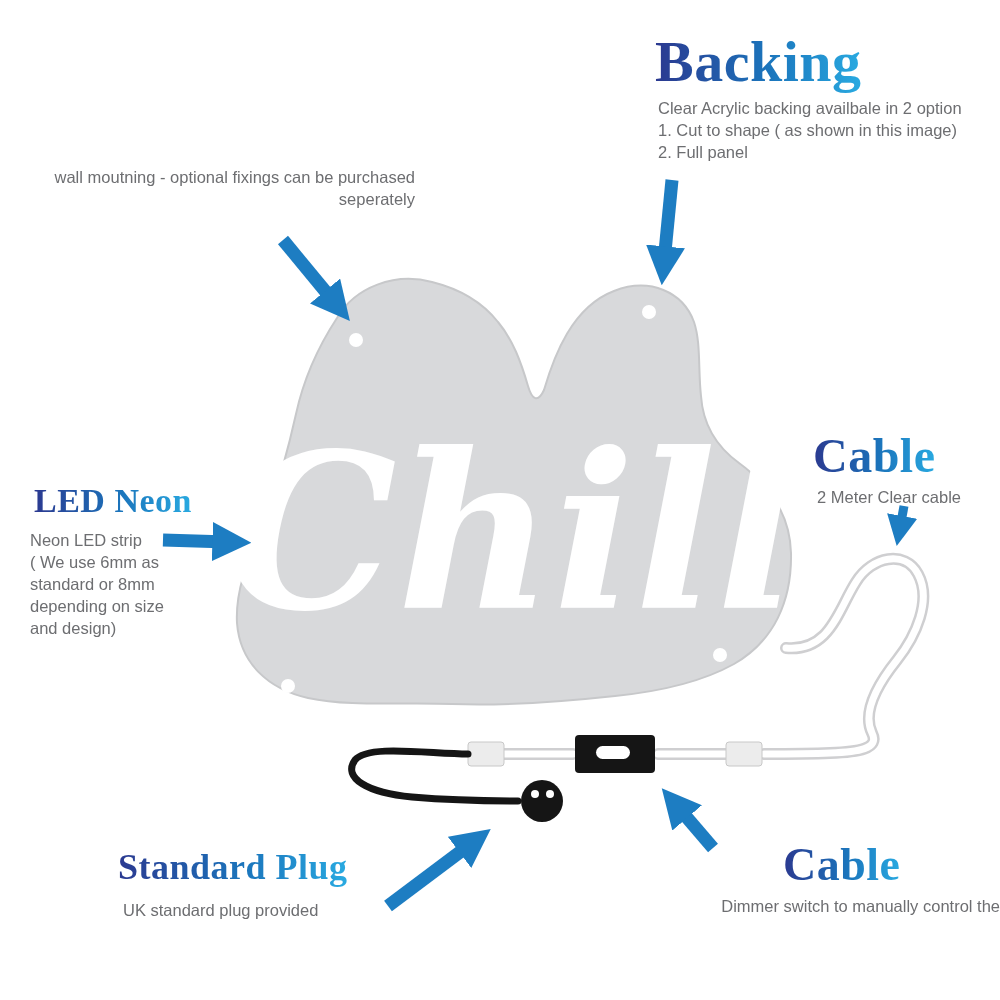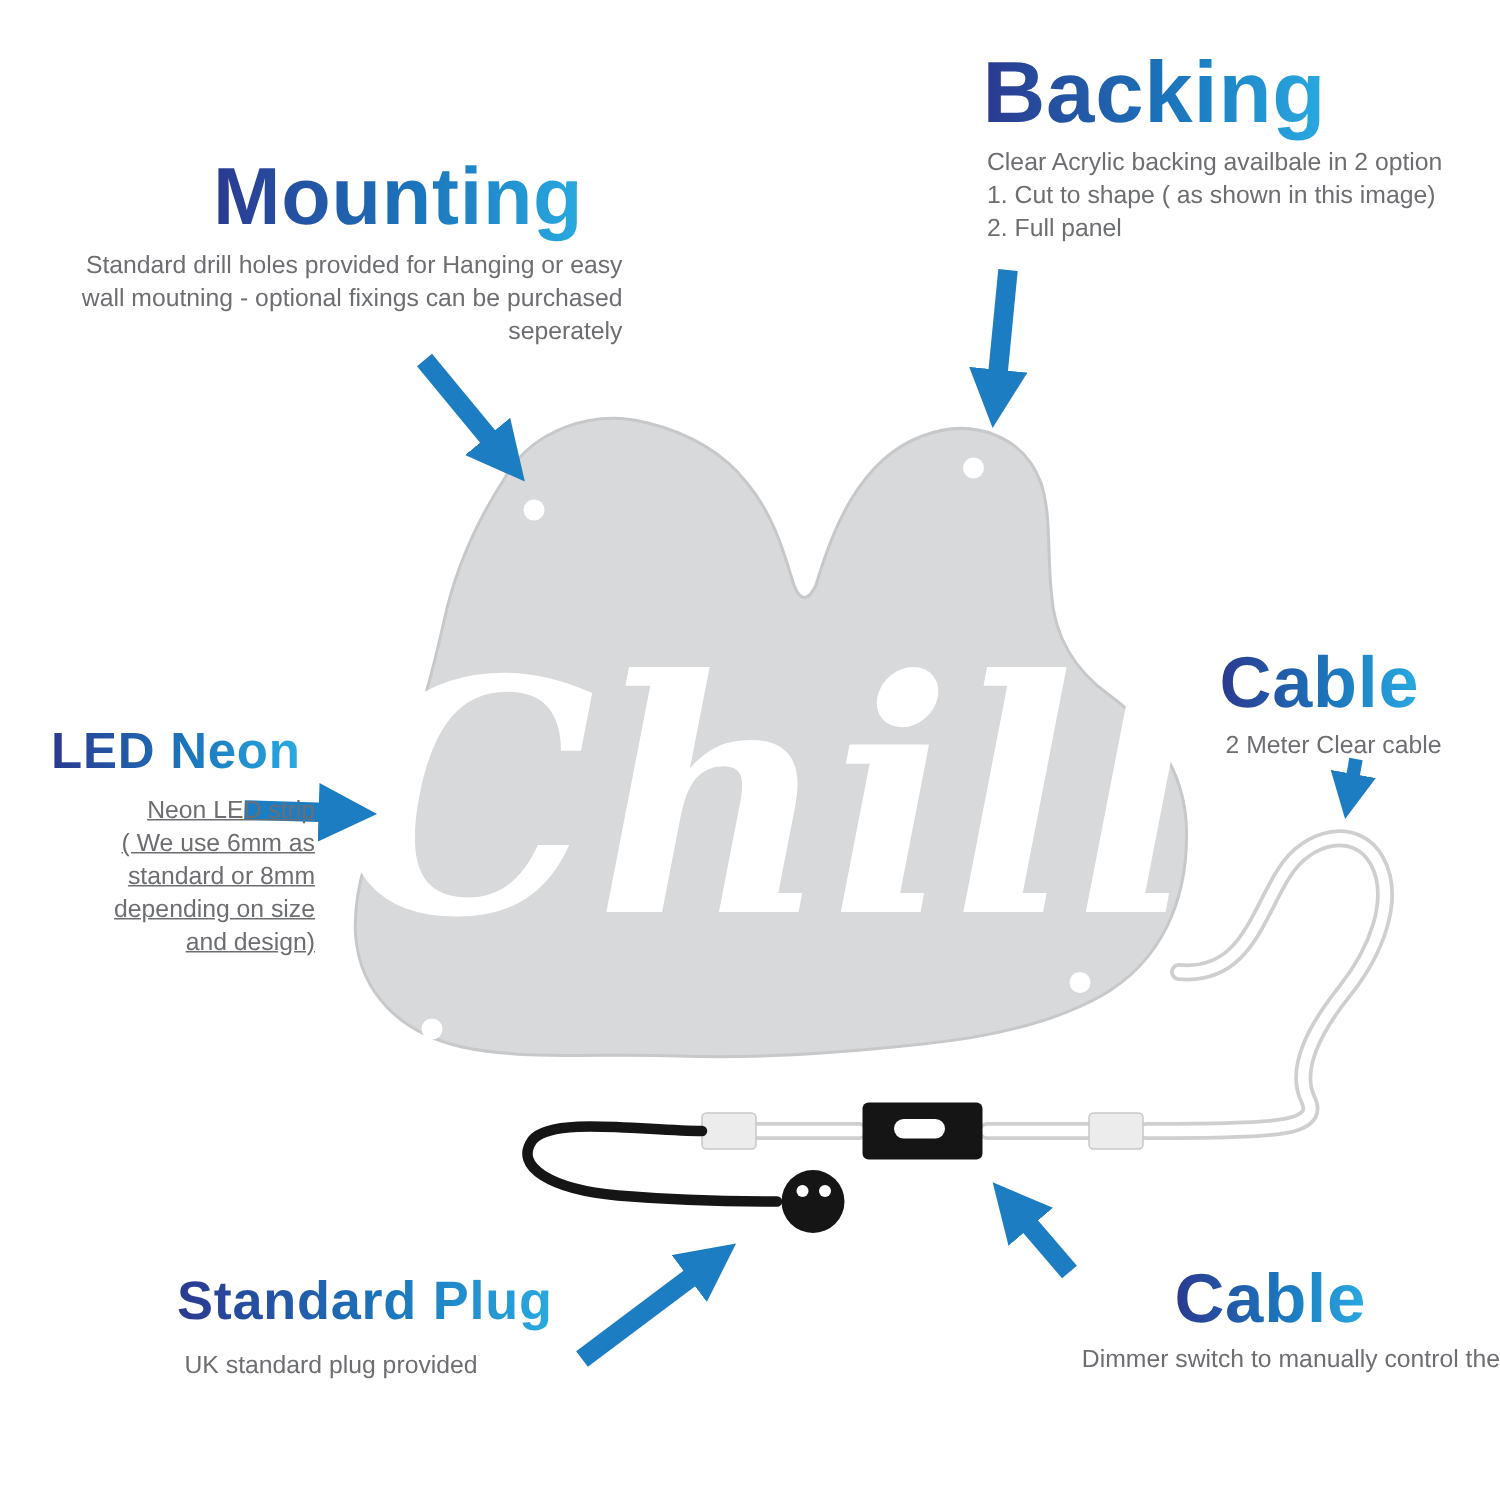--- a/index.html
+++ b/index.html
@@ -6,20 +6,21 @@
   body{width:1000px;height:1000px;overflow:hidden;font-family:"Liberation Sans",sans-serif;}
   .stage{position:relative;width:1000px;height:1000px;background:#fff;}
   .diagram-svg{position:absolute;left:0;top:0;width:1000px;height:1000px;}
 
   .h{
     position:absolute;
     font-weight:bold;
     color:#1b75bc;
     letter-spacing:.5px;
     white-space:nowrap;
+    font-family:Liberation Serif, serif;
   }
   @supports ((-webkit-background-clip:text) or (background-clip:text)){
     .h{
       background:linear-gradient(90deg,#2b3990 0%,#1b75bc 55%,#29aae1 100%);
       -webkit-background-clip:text;
       background-clip:text;
       color:transparent;
     }
   }
   .h-backing{left:655px;top:28px;font-size:58px;}
@@ -30,21 +31,21 @@
   .h-dimmer{left:783px;top:838px;font-size:46px;}
 
   .desc{
     position:absolute;
     color:#6d6e71;
     font-size:16.5px;
     line-height:1.33;
   }
   .desc-backing{left:658px;top:98px;text-align:left;width:345px;}
   .desc-mounting{left:15px;top:167px;width:400px;text-align:right;}
-  .desc-led{left:30px;top:530px;width:180px;text-align:right;text-decoration:underline;}
+  .desc-led{left:30px;top:530px;width:180px;text-align:left;}
   .desc-cable{left:817px;top:487px;}
   .desc-plug{left:123px;top:900px;}
   .desc-dimmer{left:600px;top:896px;width:400px;text-align:right;}
 </style>
 </head>
 <body>
 
 <div class="stage">
 
   <svg class="diagram-svg" viewBox="0 0 1000 1000" aria-hidden="false">
@@ -128,23 +129,21 @@
     </g>
   </svg>
 
   <div class="h h-backing">Backing</div>
   <div class="desc desc-backing">
     <div>Clear Acrylic backing availbale in 2 option</div>
     <div>1. Cut to shape ( as shown in this image)</div>
     <div>2. Full panel</div>
   </div>
 
-  <div class="h h-mounting">Mounting</div>
   <div class="desc desc-mounting">
-    <div>Standard drill holes provided for Hanging or easy</div>
     <div>wall moutning - optional fixings can be purchased</div>
     <div>seperately</div>
   </div>
 
   <div class="h h-led">LED Neon</div>
   <div class="desc desc-led">
     <div>Neon LED strip</div>
     <div>( We use 6mm as</div>
     <div>standard or 8mm</div>
     <div>depending on size</div>

